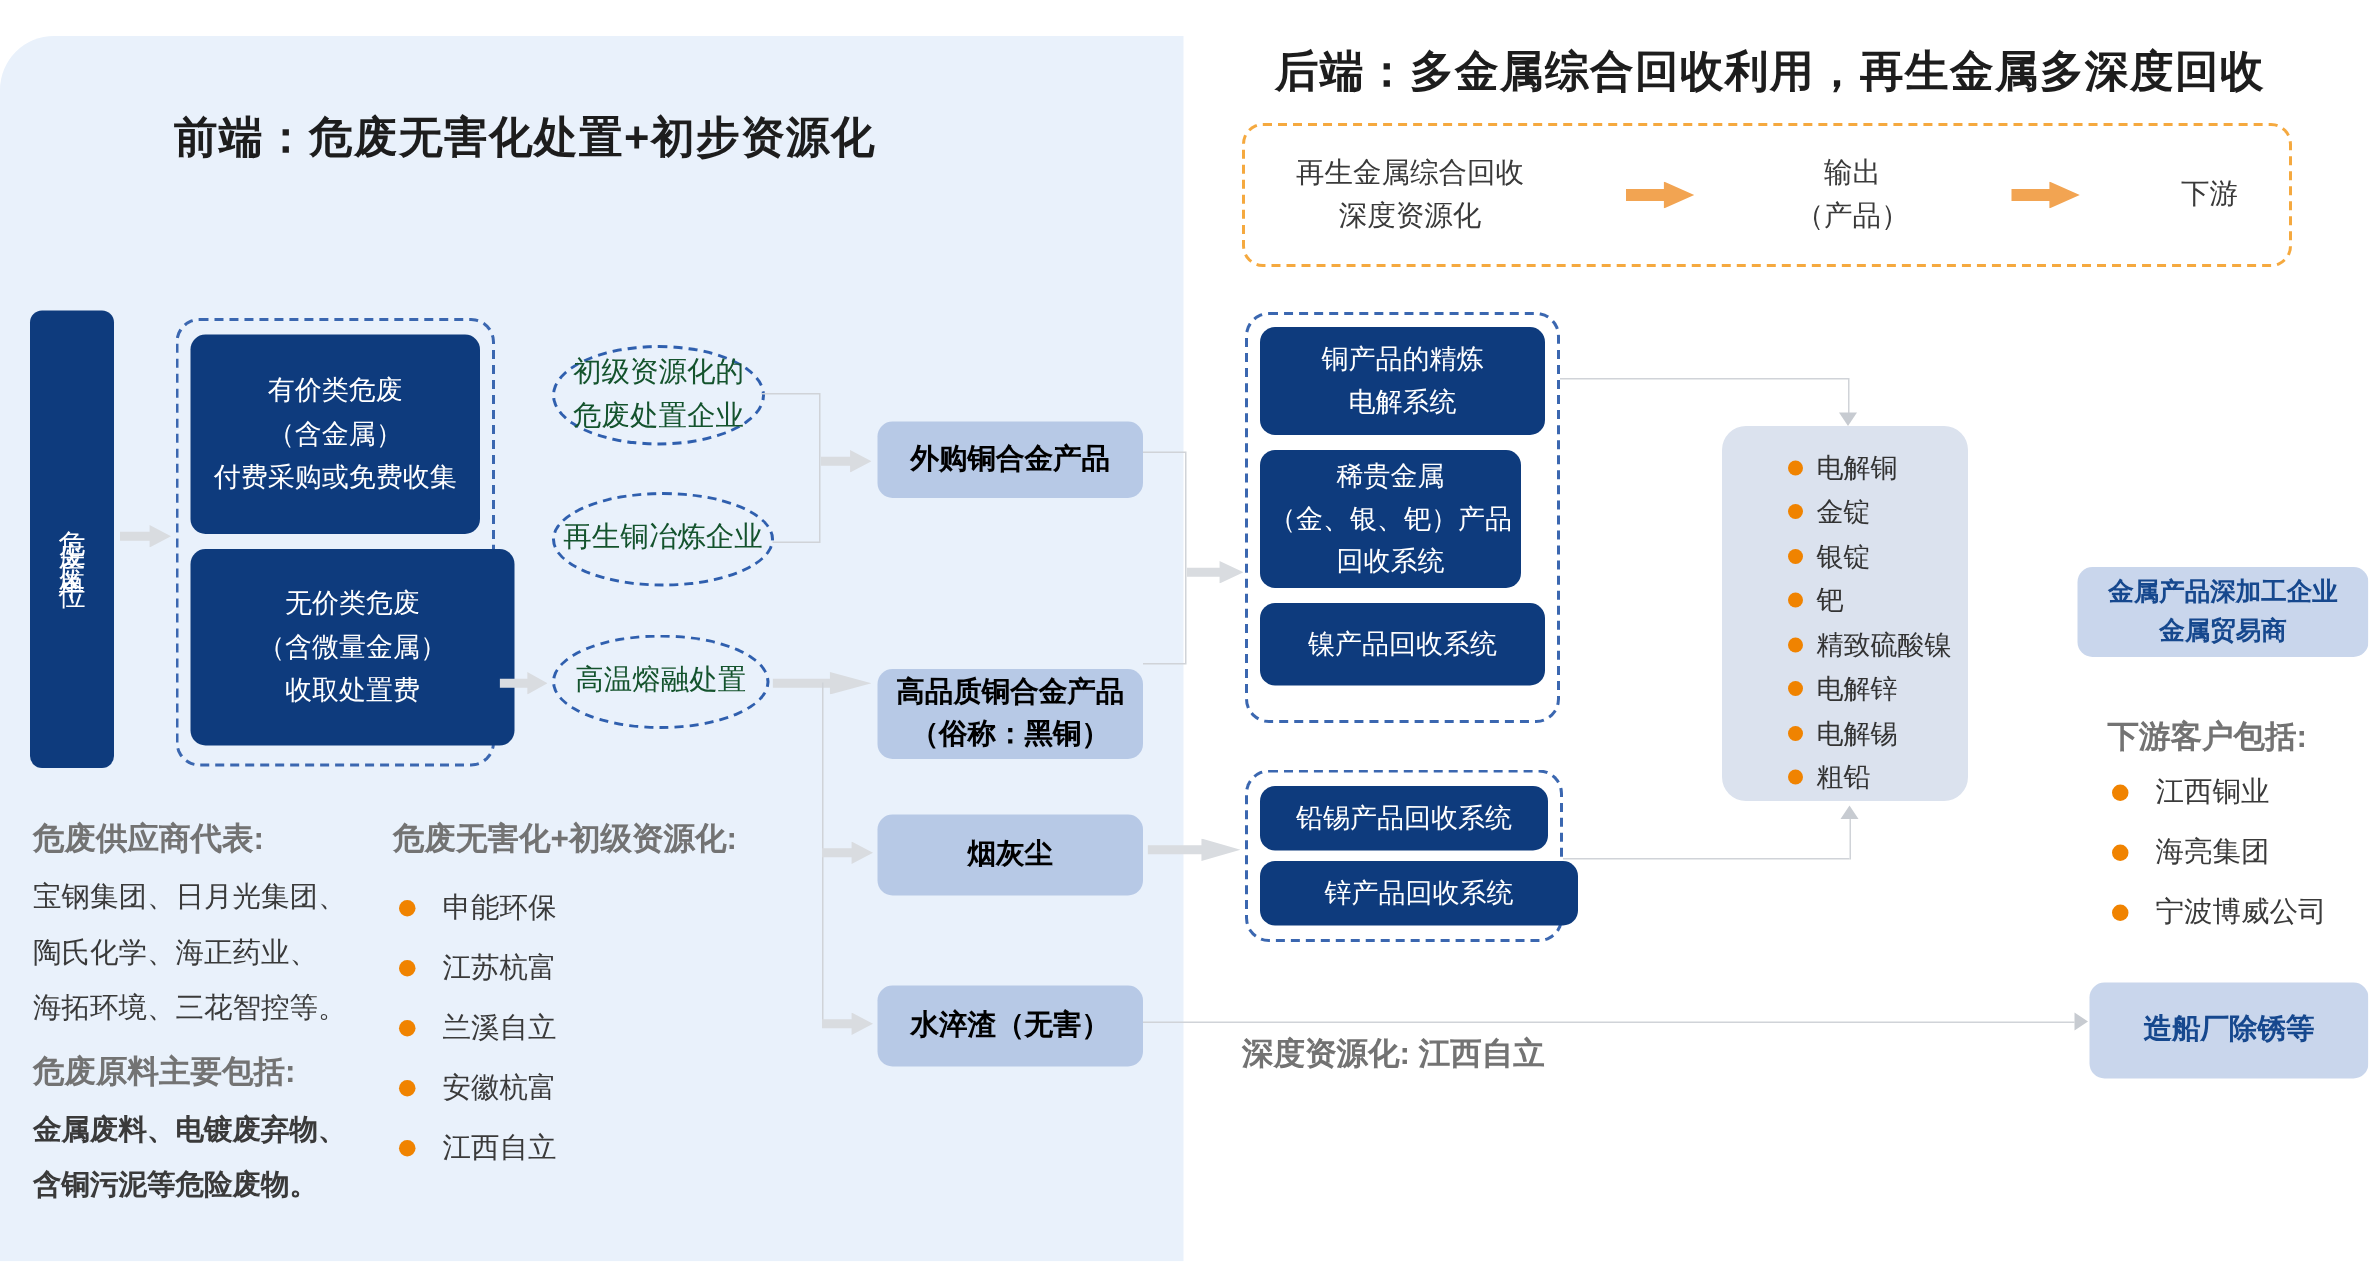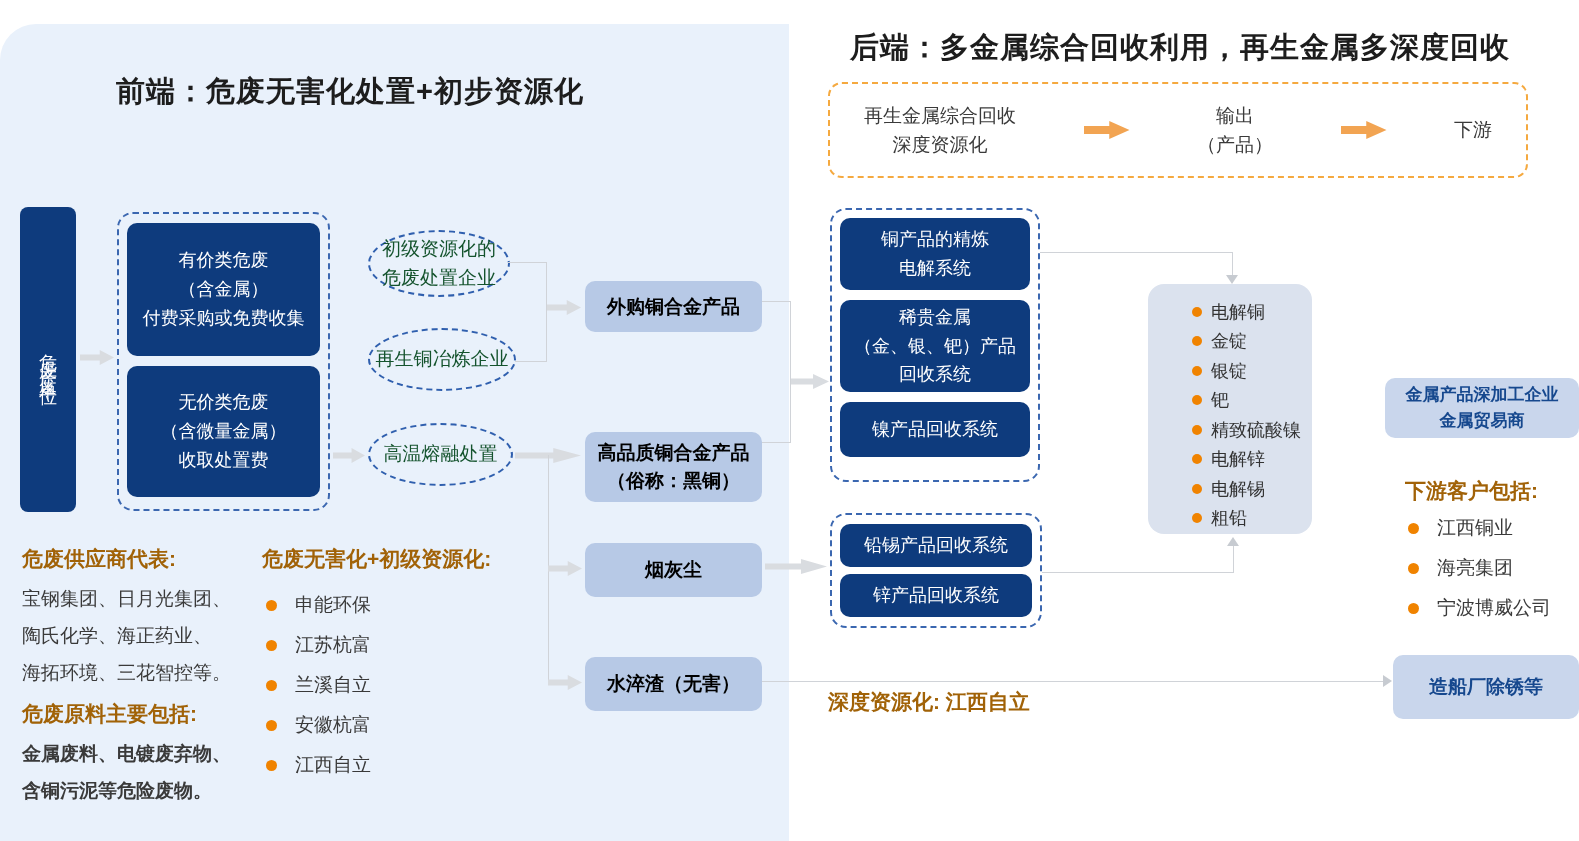--- a/index.html
+++ b/index.html
@@ -19,21 +19,21 @@
   .ah-down  { position:absolute; width:0; height:0; border-left:6px solid transparent; border-right:6px solid transparent; border-top:9px solid #c7cbd1; }
   .ah-up    { position:absolute; width:0; height:0; border-left:6px solid transparent; border-right:6px solid transparent; border-bottom:9px solid #c7cbd1; }
 
   .vbar { position:absolute; left:20px; top:207px; width:56px; height:305px; background:#0e3b7d; border-radius:8px; color:#fff; display:flex; align-items:center; justify-content:center; writing-mode:vertical-rl; text-orientation:upright; font-size:18px; letter-spacing:7px; }
   .dashbox { position:absolute; border:2px dashed #3b67b0; border-radius:16px; }
   .navybox { position:absolute; background:#0e3b7d; border-radius:10px; color:#fff; font-size:18px; line-height:1.6; display:flex; align-items:center; justify-content:center; text-align:center; }
   .ellipse { position:absolute; border:2px dashed #2f5fae; border-radius:50%; display:flex; align-items:center; justify-content:center; text-align:center; font-size:19px; color:#14532d; line-height:1.5; }
   .midbox { position:absolute; left:585px; width:177px; background:#b7c9e6; border-radius:10px; color:#000000; font-weight:700; font-size:19px; line-height:1.45; display:flex; align-items:center; justify-content:center; text-align:center; }
   .rightbox { position:absolute; background:#c9d6ec; border-radius:10px; color:#16488e; font-weight:700; font-size:17px; line-height:1.55; display:flex; align-items:center; justify-content:center; text-align:center; }
 
-  .ohead { position:absolute; color:#a16207; font-weight:700; font-size:21px;text-align:right; }
+  .ohead { position:absolute; color:#737373; font-weight:700; font-size:21px;text-align:right; }
   .bodytext { position:absolute; font-size:19px; color:#3a3a3a; line-height:1.95; }
   .blist { position:absolute; list-style:none; }
   .blist li { display:flex; align-items:center; height:40px; font-size:19px; color:#3a3a3a; }
   .dot { width:11px; height:11px; border-radius:50%; background:#f08300; margin-right:18px; flex:0 0 auto; }
 
   .products { position:absolute; left:1148px; top:284px; width:164px; height:250px; background:#dbe2ee; border-radius:16px; padding:13px 0 0 44px; list-style:none; }
   .products li { display:flex; align-items:center; height:29.5px; font-size:18px; color:#333; }
   .products .dot { width:10px; height:10px; margin-right:9px; }
 </style>
 </head>
@@ -58,21 +58,21 @@
   </div>
 
   <div class="vbar">危废产废单位</div>
 
   <div class="garrow" style="left:80px; top:350px; width:34px; height:15px;"></div>
 
   <div class="dashbox" style="left:117px; top:212px; width:213px; height:299px;"></div>
   <div class="navybox pre" style="left:127px; top:223px; width:193px; height:133px;">有价类危废
 （含金属）
 付费采购或免费收集</div>
-  <div class="navybox pre" style="left:127px; top:366px; width:193px; height:131px;">无价类危废
+  <div class="navybox pre" style="left:127px; top:366px; width:216px; height:131px;">无价类危废
 （含微量金属）
 收取处置费</div>
 
   <div class="garrow" style="left:333px; top:448px; width:32px; height:15px;"></div>
 
   <div class="ellipse pre" style="left:368px; top:230px; width:142px; height:67px;">初级资源化的
 危废处置企业</div>
   <div class="ellipse" style="left:368px; top:328px; width:148px; height:63px;">再生铜冶炼企业</div>
   <div class="ellipse" style="left:368px; top:423px; width:145px; height:63px;">高温熔融处置</div>
 
@@ -80,46 +80,46 @@
   <div class="tline" style="left:546px; top:262px; width:1px; height:100px;"></div>
   <div class="tline" style="left:515px; top:361px; width:31px; height:1px;"></div>
   <div class="garrow" style="left:547px; top:300px; width:34px; height:15px;"></div>
 
   <div class="garrow" style="left:515px; top:448px; width:66px; height:15px;"></div>
   <div class="tline" style="left:548px; top:455px; width:1px; height:228px;"></div>
   <div class="garrow" style="left:548px; top:561px; width:34px; height:15px;"></div>
   <div class="garrow" style="left:548px; top:675px; width:34px; height:15px;"></div>
 
   <div class="midbox" style="top:281px; height:51px;">外购铜合金产品</div>
-  <div class="midbox pre" style="top:432px; height:70px;">高品质铜合金产品
+  <div class="midbox pre" style="top:446px; height:60px;">高品质铜合金产品
 （俗称：黑铜）</div>
   <div class="midbox" style="top:657px; height:54px;">水淬渣（无害）</div>
   <div class="midbox" style="top:543px; height:54px;">烟灰尘</div>
 
   <div class="tline" style="left:762px; top:301px; width:28px; height:1px;"></div>
   <div class="tline" style="left:790px; top:301px; width:1px; height:142px;"></div>
   <div class="tline" style="left:762px; top:442px; width:28px; height:1px;"></div>
   <div class="garrow" style="left:791px; top:374px; width:38px; height:15px;"></div>
 
   <div class="garrow" style="left:765px; top:559px; width:62px; height:15px;"></div>
 
   <div class="tline" style="left:762px; top:681px; width:621px; height:1px;"></div>
   <div class="ah-right" style="left:1383px; top:675px;"></div>
 
   <div class="dashbox" style="left:830px; top:208px; width:210px; height:274px;"></div>
   <div class="navybox pre" style="left:840px; top:218px; width:190px; height:72px;">铜产品的精炼
 电解系统</div>
-  <div class="navybox pre" style="left:840px; top:300px; width:190px; height:92px;">稀贵金属
+  <div class="navybox pre" style="left:840px; top:300px; width:174px; height:92px;">稀贵金属
 （金、银、钯）产品
 回收系统</div>
   <div class="navybox" style="left:840px; top:402px; width:190px; height:55px;">镍产品回收系统</div>
 
   <div class="dashbox" style="left:830px; top:513px; width:212px; height:115px;"></div>
   <div class="navybox" style="left:840px; top:524px; width:192px; height:43px;">铅锡产品回收系统</div>
-  <div class="navybox" style="left:840px; top:574px; width:192px; height:43px;">锌产品回收系统</div>
+  <div class="navybox" style="left:840px; top:574px; width:212px; height:43px;">锌产品回收系统</div>
 
   <div class="tline" style="left:1040px; top:252px; width:192px; height:1px;"></div>
   <div class="tline" style="left:1232px; top:252px; width:1px; height:24px;"></div>
   <div class="ah-down" style="left:1226px; top:275px;"></div>
   <div class="tline" style="left:1042px; top:572px; width:191px; height:1px;"></div>
   <div class="tline" style="left:1233px; top:546px; width:1px; height:27px;"></div>
   <div class="ah-up" style="left:1227px; top:537px;"></div>
 
   <ul class="products">
     <li>

